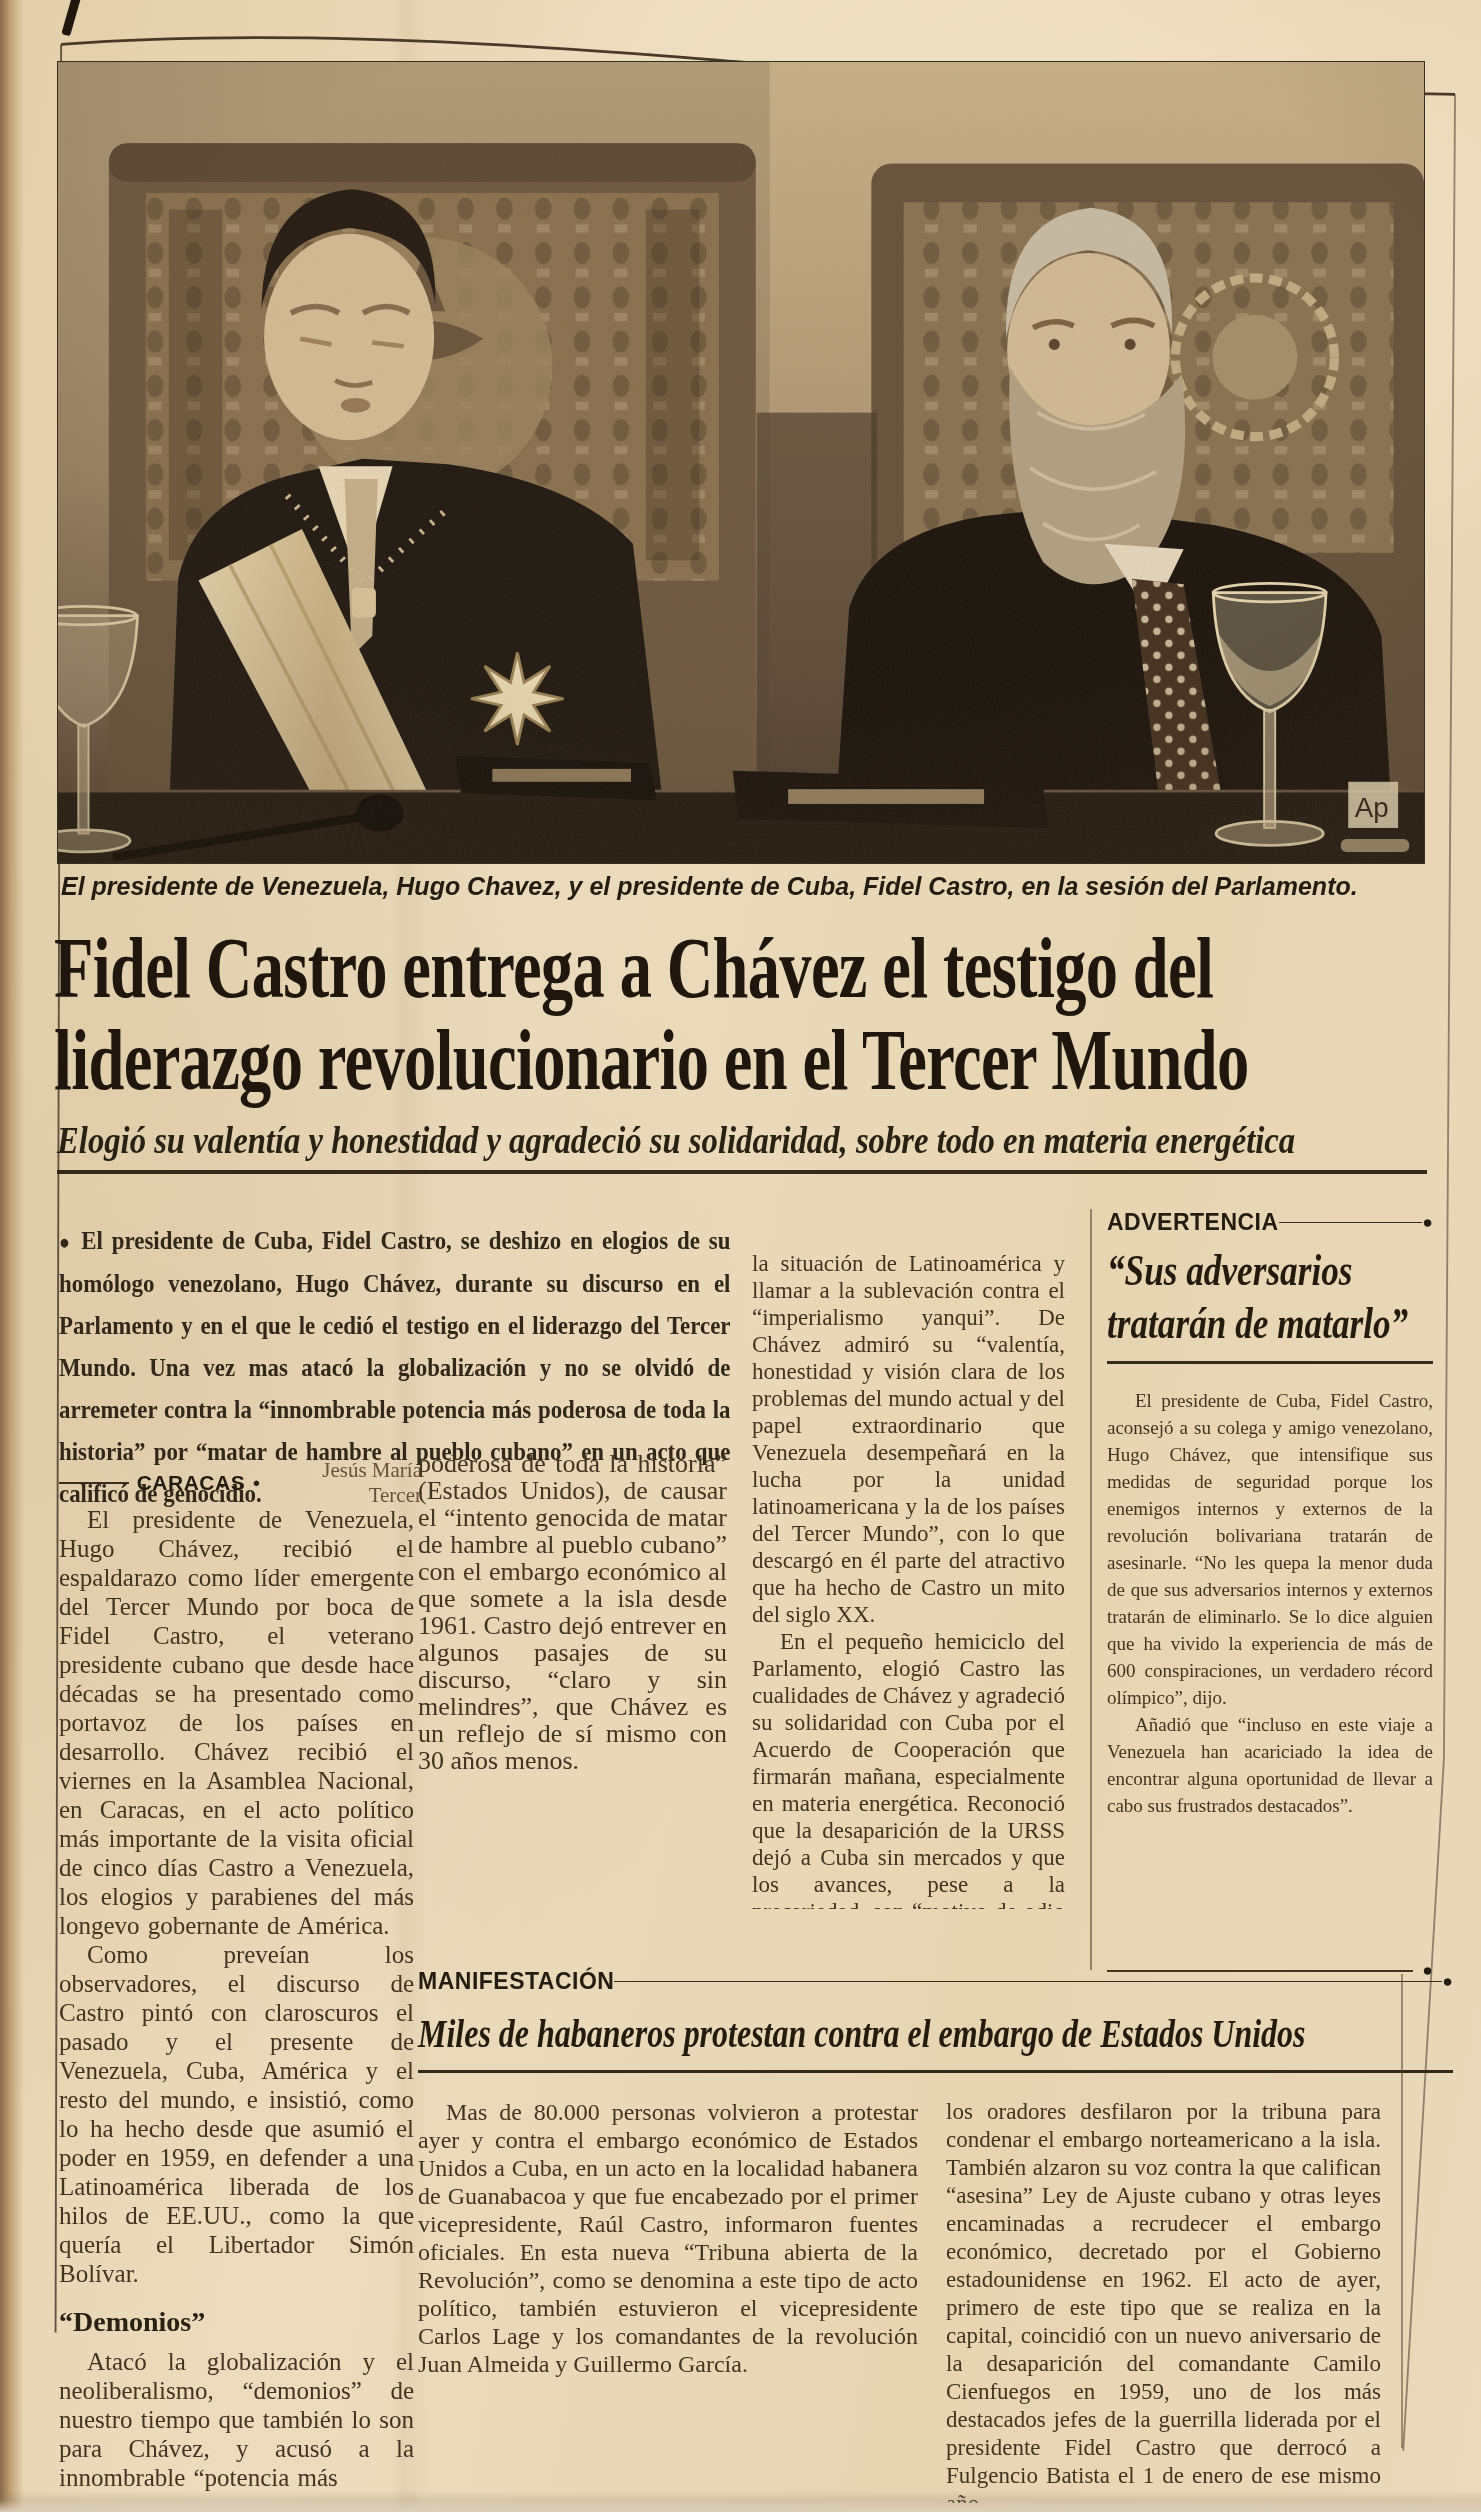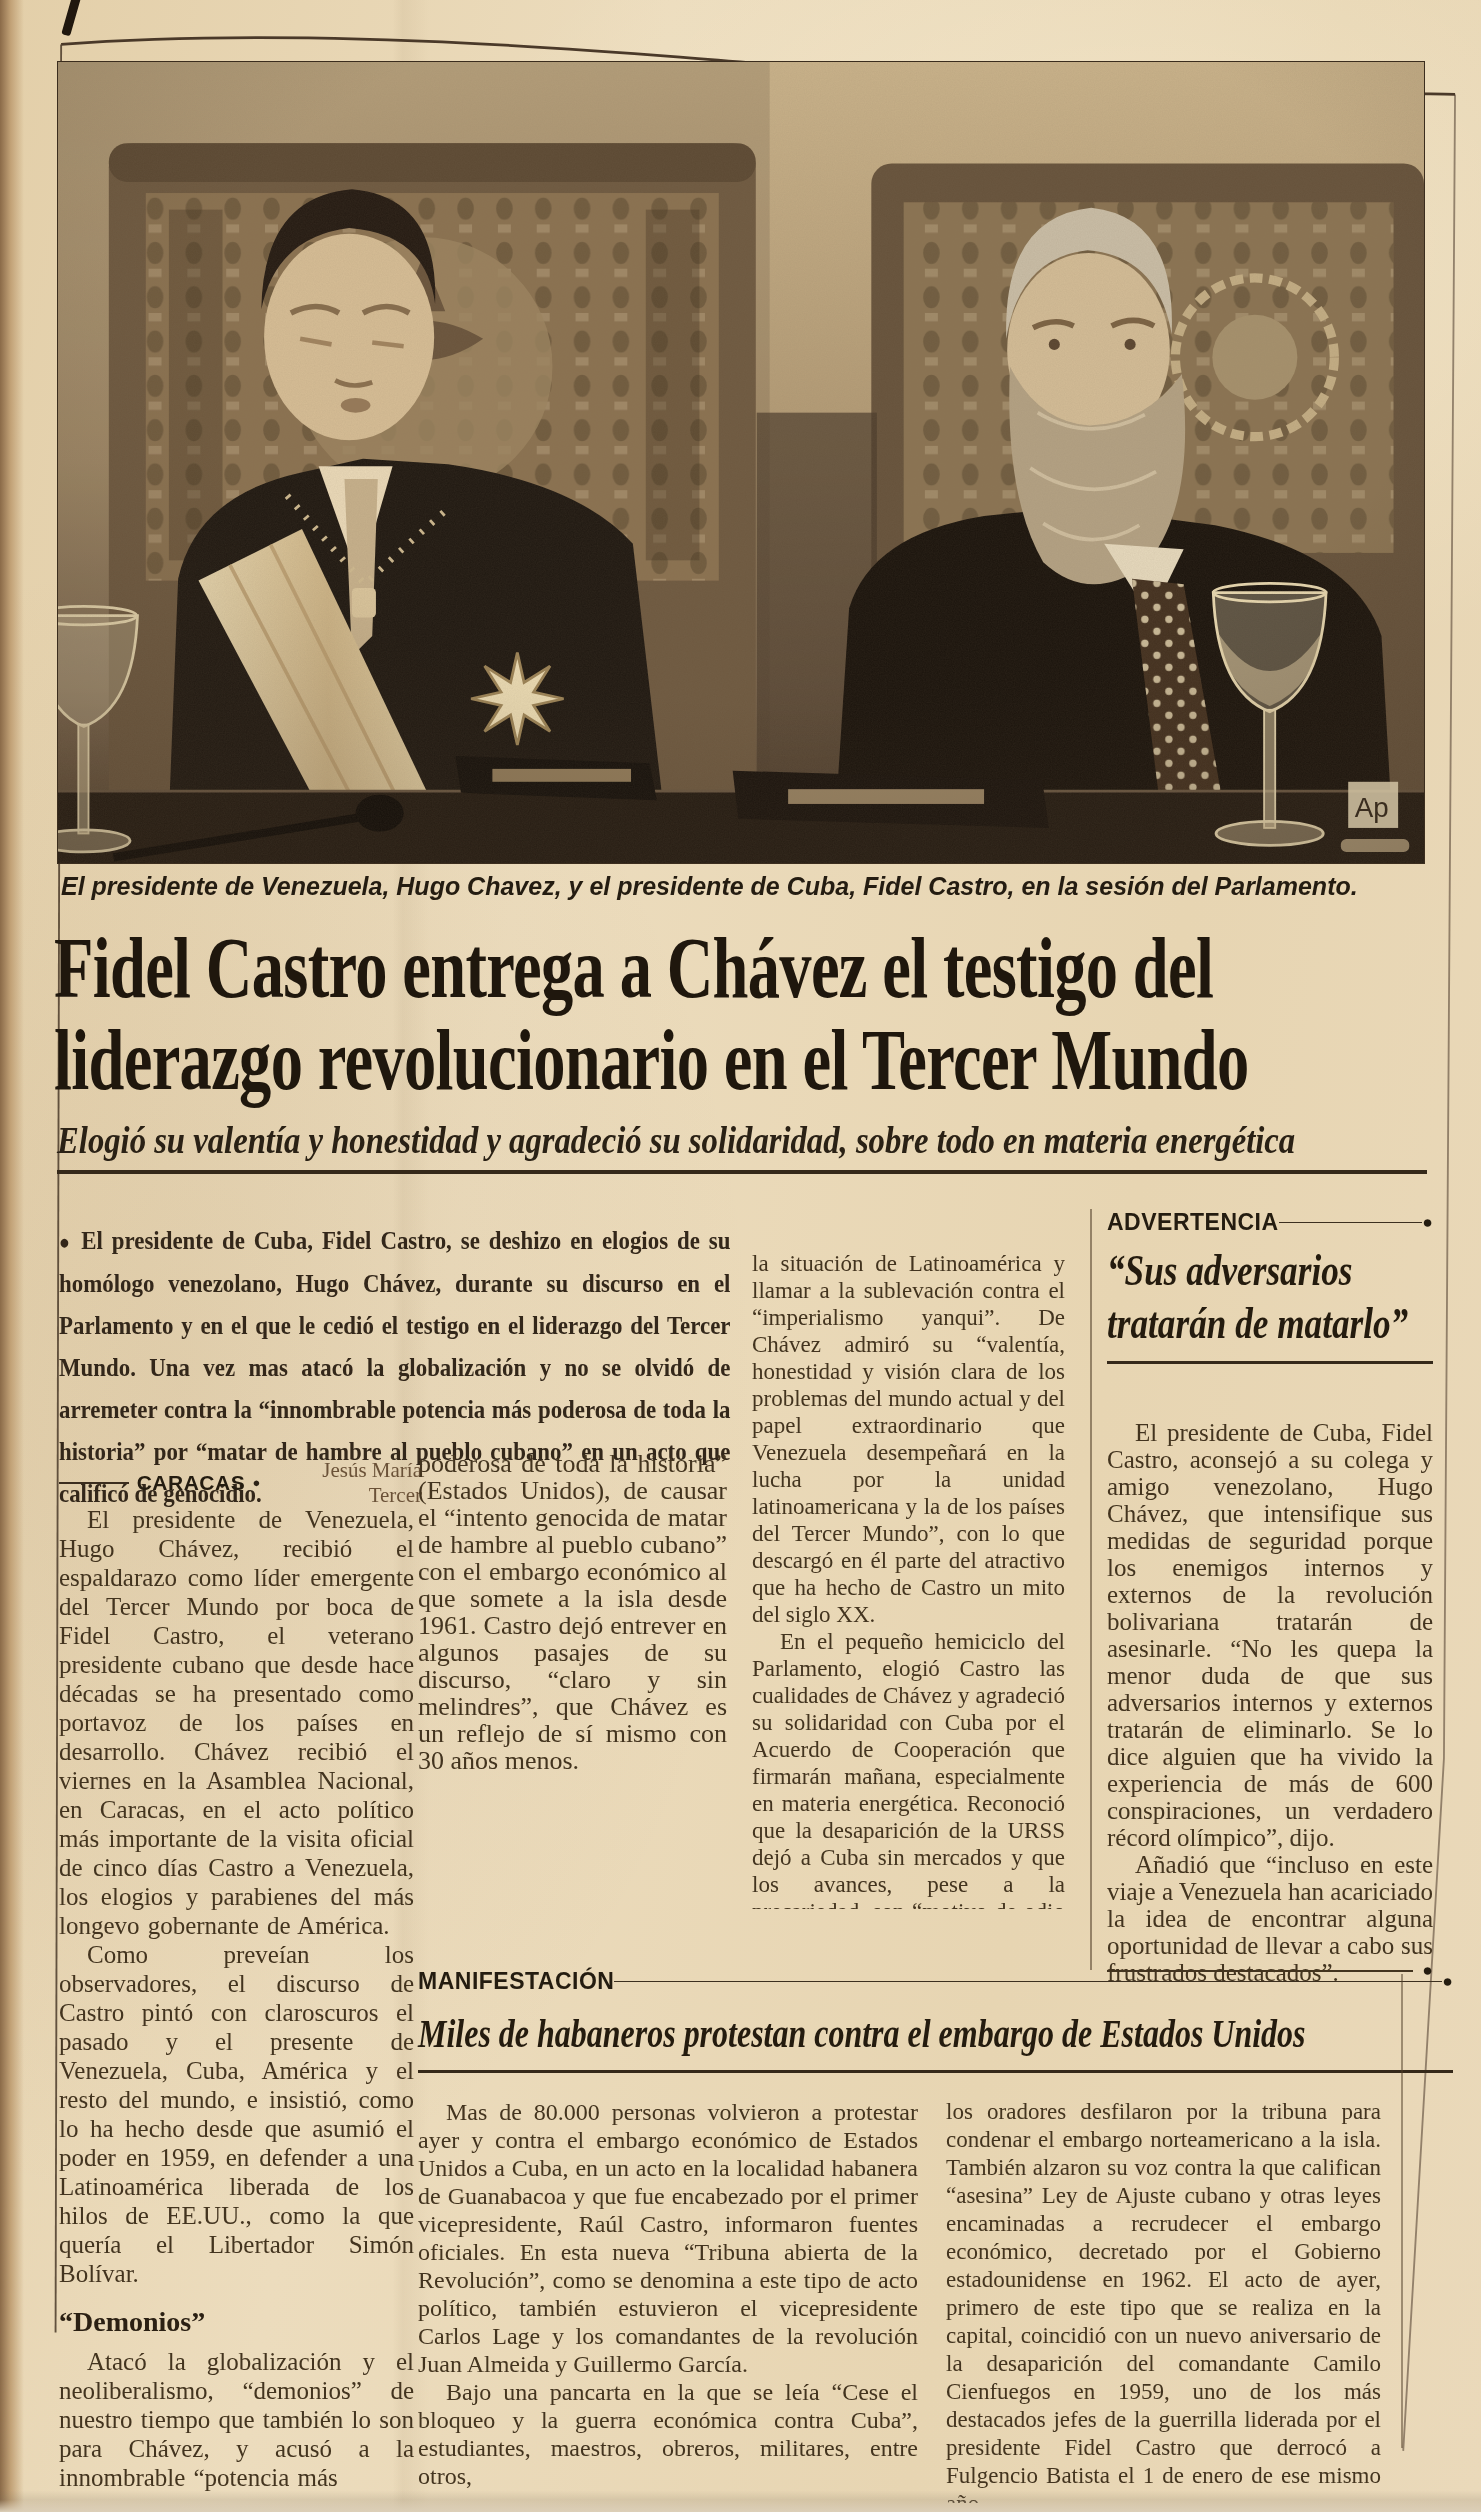--- a/index.html
+++ b/index.html
@@ -70,21 +70,21 @@
   .kicker-rule{flex:1;height:1.9px;background:#3c2f1f;}
   .kicker-bullet{font-size:17.6px;color:#241c10;line-height:1;}
 
   .adv-kicker{position:absolute;left:1107px;top:1209px;width:326px;}
   .adv-headline{position:absolute;left:1107px;top:1244px;width:407px;
     transform:scaleX(.8);transform-origin:0 0;
     font-weight:bold;font-style:italic;font-size:44px;line-height:53px;color:#241b0e;}
   .adv-headline div{white-space:nowrap;}
   .adv-rule{position:absolute;left:1107px;top:1361px;width:326px;height:2.8px;background:#35291a;}
   .adv-body{position:absolute;left:1107px;top:1387px;width:326px;height:572px;overflow:hidden;
-    font-size:25px;line-height:27px;margin-top:32px;}
+    font-size:19px;line-height:27px;}
   .adv-end{position:absolute;left:1107px;top:1962px;width:326px;display:flex;align-items:center;gap:9.3px;}
   .adv-end .kicker-rule{background:#43341f;}
 
   .man-kicker{position:absolute;left:418px;top:1968px;width:1035px;}
   .man-headline{position:absolute;left:418px;top:2009px;width:1222px;
     transform:scaleX(.78);transform-origin:0 0;white-space:nowrap;
     font-weight:bold;font-style:italic;font-size:41px;color:#241b0e;}
   .man-rule{position:absolute;left:418px;top:2070px;width:1035px;height:2.8px;background:#35291a;}
   .man-col1{position:absolute;left:418px;top:2098px;width:500px;height:405px;overflow:hidden;
     font-size:24px;line-height:28px;}
@@ -294,21 +294,20 @@
 
   <div class="man-kicker kicker-row">
     <span class="kicker">MANIFESTACIÓN</span>
     <span class="kicker-rule"></span>
     <span class="kicker-bullet">●</span>
   </div>
   <div class="man-headline">Miles de habaneros protestan contra el embargo de Estados Unidos</div>
   <div class="man-rule"></div>
   <div class="man-col1 colbody">
     <p class="indent">Mas de 80.000 personas volvieron a protestar ayer y contra el embargo económico de Estados Unidos a Cuba, en un acto en la localidad habanera de Guanabacoa y que fue encabezado por el primer vicepresidente, Raúl Castro, informaron fuentes oficiales. En esta nueva “Tribuna abierta de la Revolución”, como se denomina a este tipo de acto político, también estuvieron el vicepresidente Carlos Lage y los comandantes de la revolución Juan Almeida y Guillermo García.</p>
-    <p class="indent">Bajo una pancarta en la que se leía “Cese el bloqueo y la guerra económica contra Cuba”, estudiantes, maestros, obreros, militares, entre otros,</p>
   </div>
   <div class="man-col2 colbody">
     <p>los oradores desfilaron por la tribuna para condenar el embargo norteamericano a la isla. También alzaron su voz contra la que califican “asesina” Ley de Ajuste cubano y otras leyes encaminadas a recrudecer el embargo económico, decretado por el Gobierno estadounidense en 1962. El acto de ayer, primero de este tipo que se realiza en la capital, coincidió con un nuevo aniversario de la desaparición del comandante Camilo Cienfuegos en 1959, uno de los más destacados jefes de la guerrilla liderada por el presidente Fidel Castro que derrocó a Fulgencio Batista el 1 de enero de ese mismo año.</p>
   </div>
   <div class="vrule-b"></div>
 
   <div class="edge-bottom"></div>
 </div>
 
 

